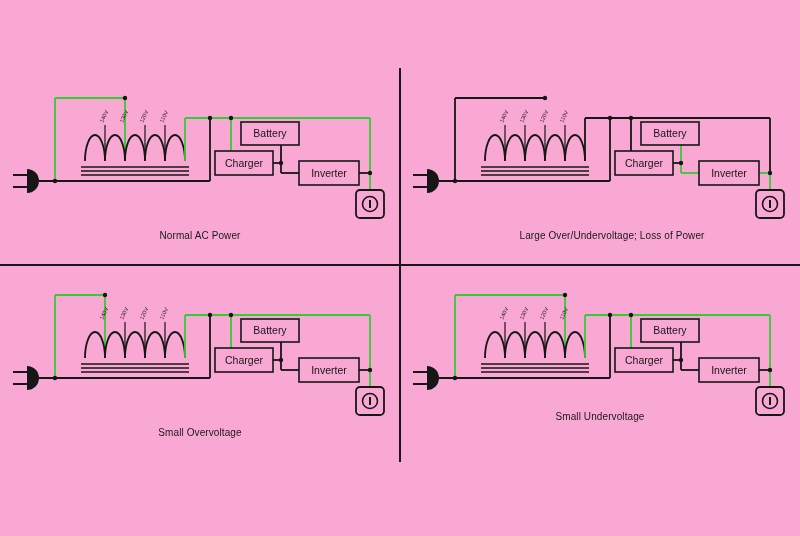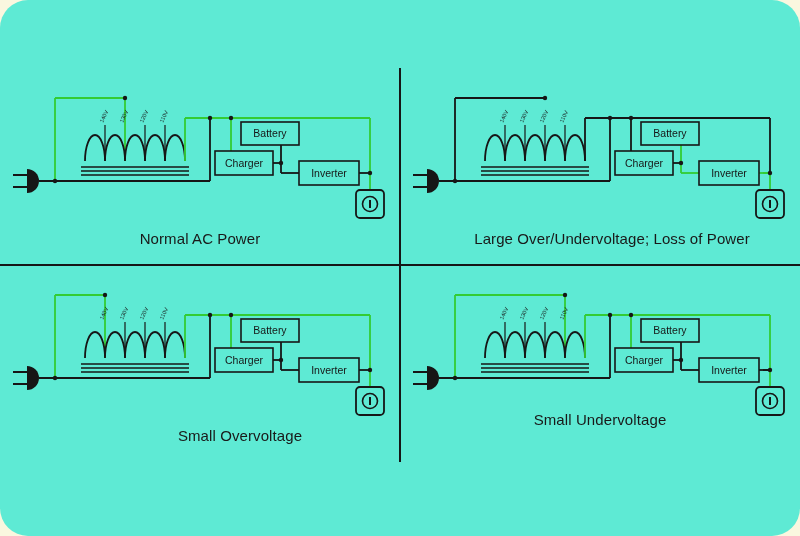--- a/index.html
+++ b/index.html
@@ -10,34 +10,34 @@
     font-family:"Liberation Sans",sans-serif;
   }
   svg.circuit{position:absolute;width:390px;height:140px;}
   #svg0{left:5px;top:83px;}
   #svg1{left:405px;top:83px;}
   #svg2{left:5px;top:280px;}
   #svg3{left:405px;top:280px;}
   svg.circuit text{font-family:"Liberation Sans",sans-serif;}
   .caption{
     position:absolute;width:400px;text-align:center;
-    font-size:15px;font-weight:500;letter-spacing:0.1px;
+    font-size:10px;font-weight:500;letter-spacing:0.1px;
   }
   #cap0{left:0;top:230px;}
   #cap1{left:412px;top:230px;}
   #cap2{left:0;top:427px;}
   #cap3{left:400px;top:411px;}
   .divider{position:absolute;}
   #vdiv{left:399px;top:68px;width:2px;height:394px;}
   #hdiv{left:0;top:264px;width:800px;height:2px;}
 </style>
 </head>
 <body style="background: rgb(250, 247, 223);">
 
-<div id="canvas" style="background: #5eead4; border-radius: 28px;">
+<div id="canvas" style="background: #f9a8d4;">
   <div class="divider" id="vdiv" style="background: rgb(22, 22, 22);"></div>
   <div class="divider" id="hdiv" style="background: rgb(22, 22, 22);"></div>
 
   <svg class="circuit" id="svg0" viewBox="0 60 390 140">
       <line x1="8" y1="152" x2="22" y2="152" stroke="#161616" stroke-width="2"></line>
       <line x1="8" y1="164" x2="22" y2="164" stroke="#161616" stroke-width="2"></line>
       <path d="M22 146 A12 12 0 0 1 22 170 Z" fill="#161616"></path>
       <line x1="34" y1="158" x2="205" y2="158" stroke="#161616" stroke-width="1.8"></line>
       <line x1="50" y1="158" x2="50" y2="75" stroke="#33CC33" stroke-width="1.8"></line>
       <line x1="50" y1="75" x2="120" y2="75" stroke="#33CC33" stroke-width="1.8"></line>
@@ -210,15 +210,15 @@
       <circle cx="276" cy="140" r="2.2" fill="#161616"></circle>
       <circle cx="365" cy="150" r="2.2" fill="#161616"></circle>
       <circle cx="50" cy="158" r="2.2" fill="#161616"></circle>
       <rect x="351" y="167" width="28" height="28" rx="4" fill="none" stroke="#161616" stroke-width="1.8"></rect>
       <circle cx="365" cy="181" r="7.5" fill="none" stroke="#161616" stroke-width="1.6"></circle>
       <line x1="365" y1="177" x2="365" y2="185" stroke="#161616" stroke-width="2"></line>
     </svg>
 
   <div class="caption" id="cap0" style="color: rgb(25, 25, 25);">Normal AC Power</div>
   <div class="caption" id="cap1" style="color: rgb(25, 25, 25);">Large Over/Undervoltage; Loss of Power</div>
-  <div class="caption" id="cap2" style="color: rgb(25, 25, 25); padding-left: 40px;">Small Overvoltage</div>
+  <div class="caption" id="cap2" style="color: rgb(25, 25, 25);">Small Overvoltage</div>
   <div class="caption" id="cap3" style="color: rgb(25, 25, 25);">Small Undervoltage</div>
 </div>
 
 </body></html>

